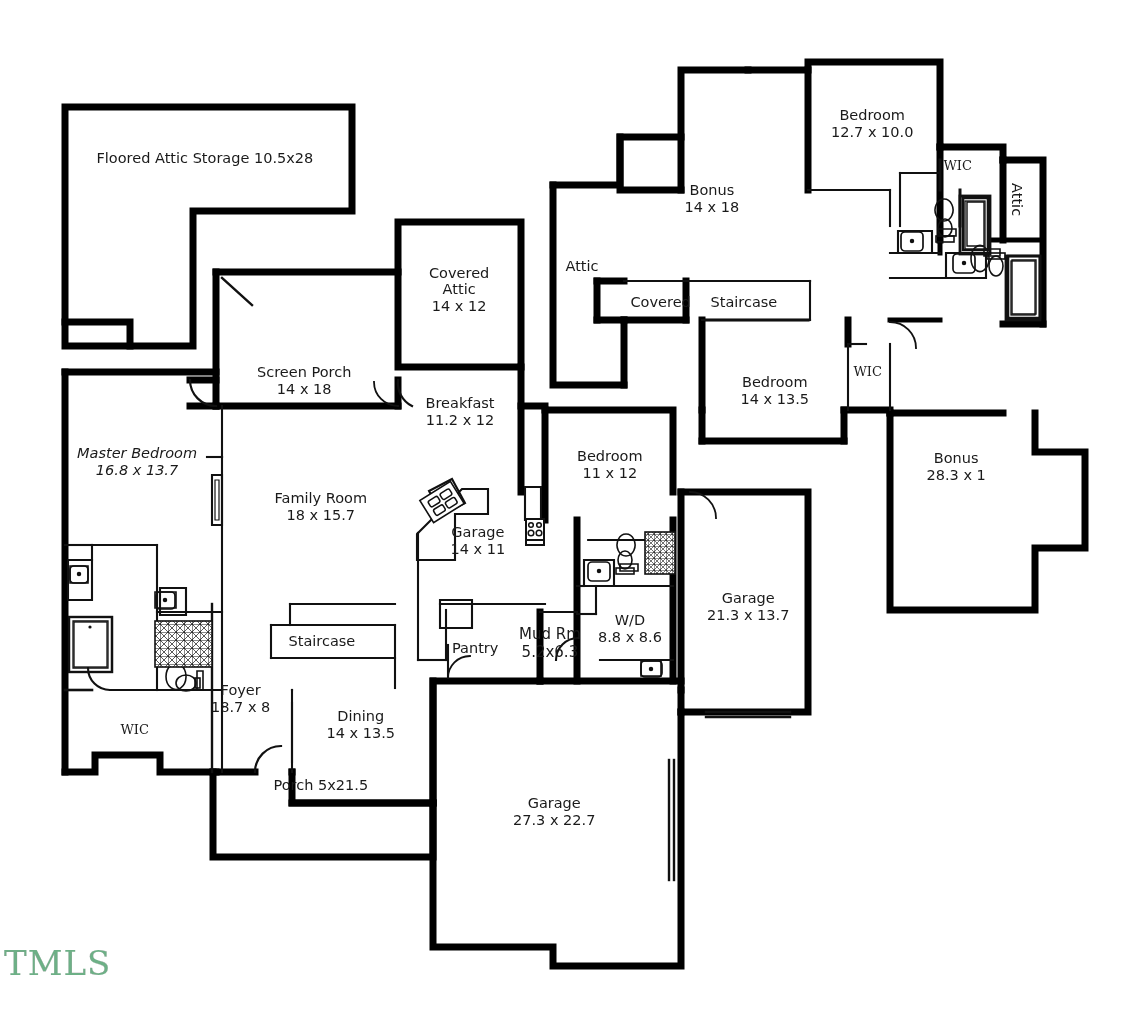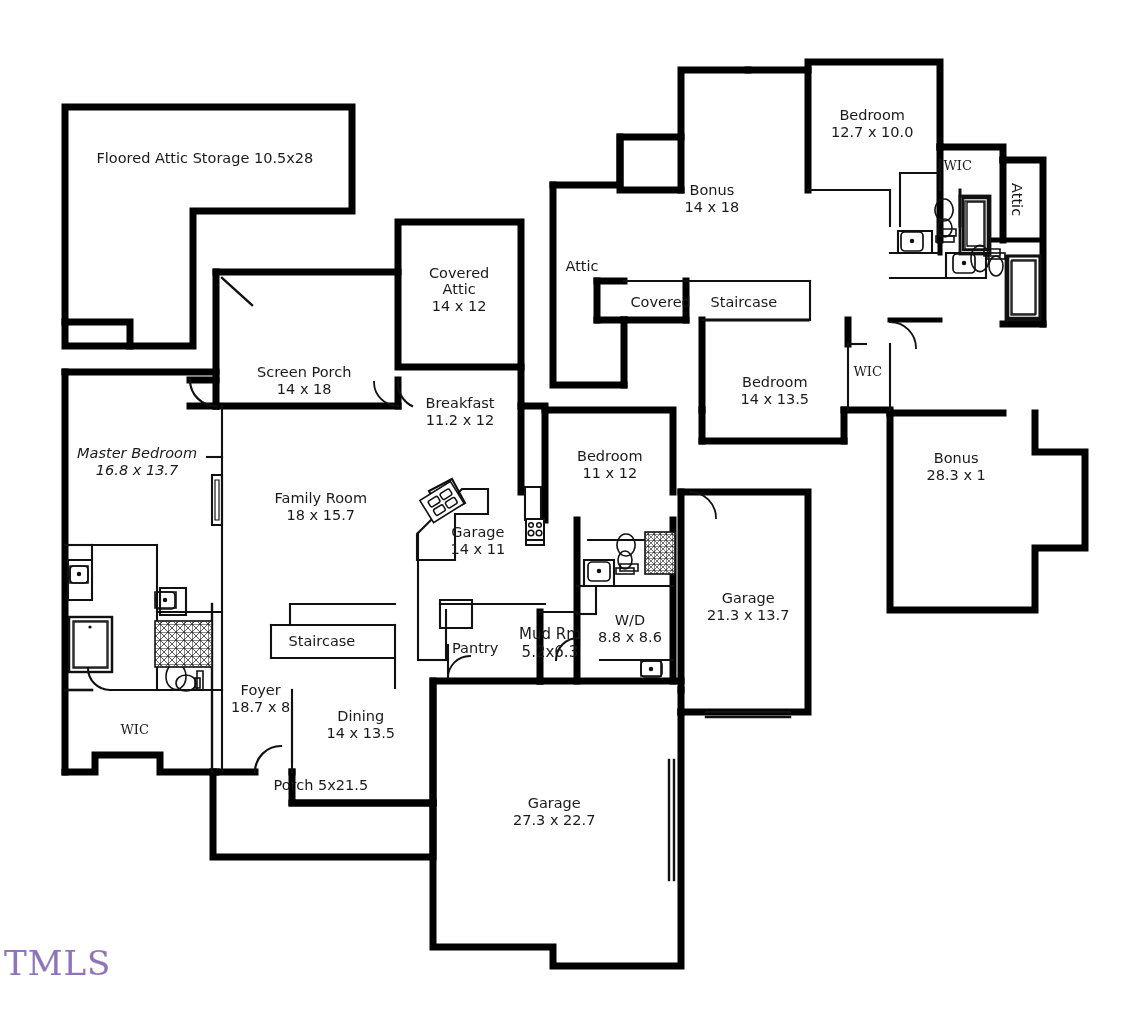--- a/index.html
+++ b/index.html
@@ -11,21 +11,21 @@
   .room-label{position:absolute;text-align:center;line-height:1.17;
               font-size:14.5px;color:#1a1a1a;white-space:pre;
               font-family:"DejaVu Sans","Liberation Sans",sans-serif;}
   .room-label .nm{display:block;}
   .room-label .dim{display:block;}
   .room-label.small{font-size:15px;}
   .room-label.serif{font-family:"DejaVu Serif","Liberation Serif",serif;font-size:13px;}
   .room-label.rot{transform:rotate(90deg);transform-origin:center center;}
   .room-label.one{line-height:1.05;}
   #watermark{position:absolute;left:4px;top:943px;font-size:34px;
-             letter-spacing:1px;color:#4c1d95;opacity:.62;
+             letter-spacing:1px;color:#15803d;opacity:.62;
              font-family:"DejaVu Serif","Liberation Serif",serif;
              font-weight:300;-webkit-text-stroke:0.2px #555;}
 </style>
 </head>
 <body>
 
 <div id="plan-root">
 
   <svg id="plan-svg" viewBox="0 0 1144 1012">
 
@@ -355,21 +355,21 @@
       <div class="room-label" style="left: 77px; top: 445px; font-style: italic;"><span class="nm">Master Bedroom</span><span class="dim">16.8 x 13.7</span></div>
       <div class="room-label" style="left: 425.5px; top: 395px;"><span class="nm">Breakfast</span><span class="dim">11.2 x 12</span></div>
       <div class="room-label" style="left: 577px; top: 448px;"><span class="nm">Bedroom</span><span class="dim">11 x 12</span></div>
       <div class="room-label" style="left: 274.5px; top: 490px;"><span class="nm">Family Room</span><span class="dim">18 x 15.7</span></div>
       <div class="room-label" style="left: 450.5px; top: 524px;"><span class="nm">Garage</span><span class="dim">14 x 11</span></div>
       <div class="room-label" style="left: 707px; top: 590px;"><span class="nm">Garage</span><span class="dim">21.3 x 13.7</span></div>
       <div class="room-label" style="left: 598px; top: 612px;"><span class="nm">W/D</span><span class="dim">8.8 x 8.6</span></div>
       <div class="room-label small" style="left: 519px; top: 626px;"><span class="nm">Mud Rm</span><span class="dim">5.2x6.3</span></div>
       <div class="room-label one" style="left: 452px; top: 640.5px;"><span class="nm">Pantry</span></div>
       <div class="room-label one" style="left: 288.5px; top: 633.5px;"><span class="nm">Staircase</span></div>
-      <div class="room-label" style="left: 231px; top: 682px;"><span class="nm">Foyer</span><span class="dim">18.7 x 8</span></div>
+      <div class="room-label" style="left: 211px; top: 682px;"><span class="nm">Foyer</span><span class="dim">18.7 x 8</span></div>
       <div class="room-label serif one" style="left: 120.5px; top: 723px;"><span class="nm">WIC</span></div>
       <div class="room-label" style="left: 326.5px; top: 708px;"><span class="nm">Dining</span><span class="dim">14 x 13.5</span></div>
       <div class="room-label one" style="left: 273.5px; top: 778px;"><span class="nm">Porch 5x21.5</span></div>
       <div class="room-label" style="left: 513px; top: 795px;"><span class="nm">Garage</span><span class="dim">27.3 x 22.7</span></div>
     </div>
 
   <div id="watermark">TMLS</div>
 </div>
 
 </body></html>

